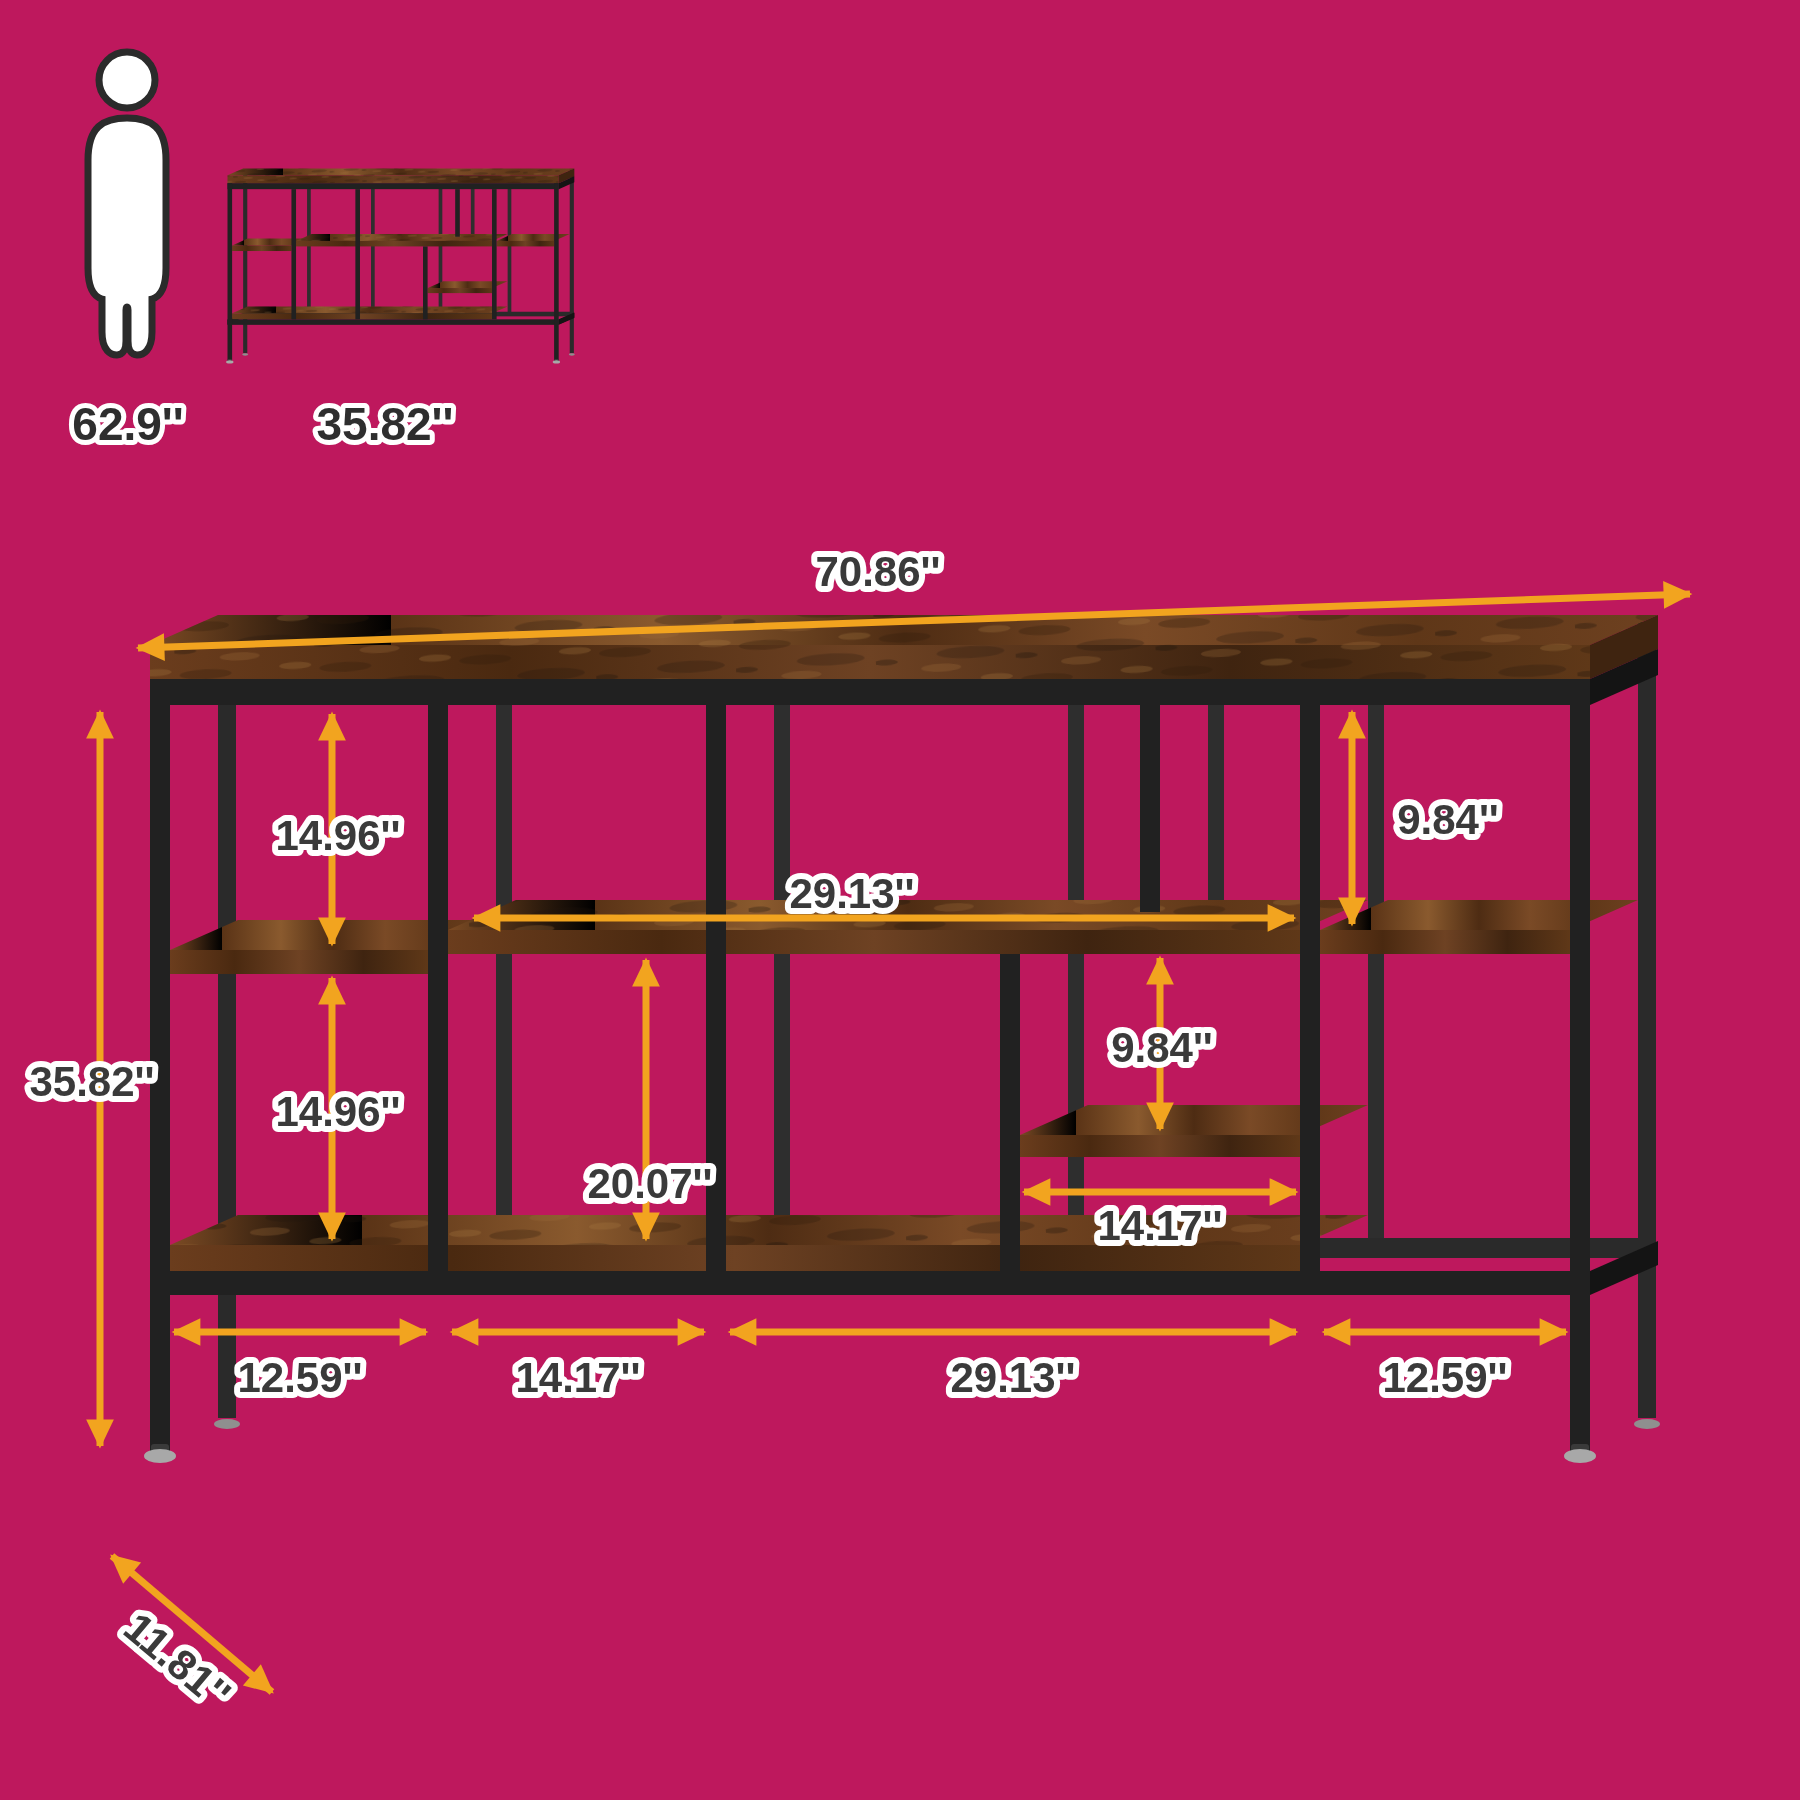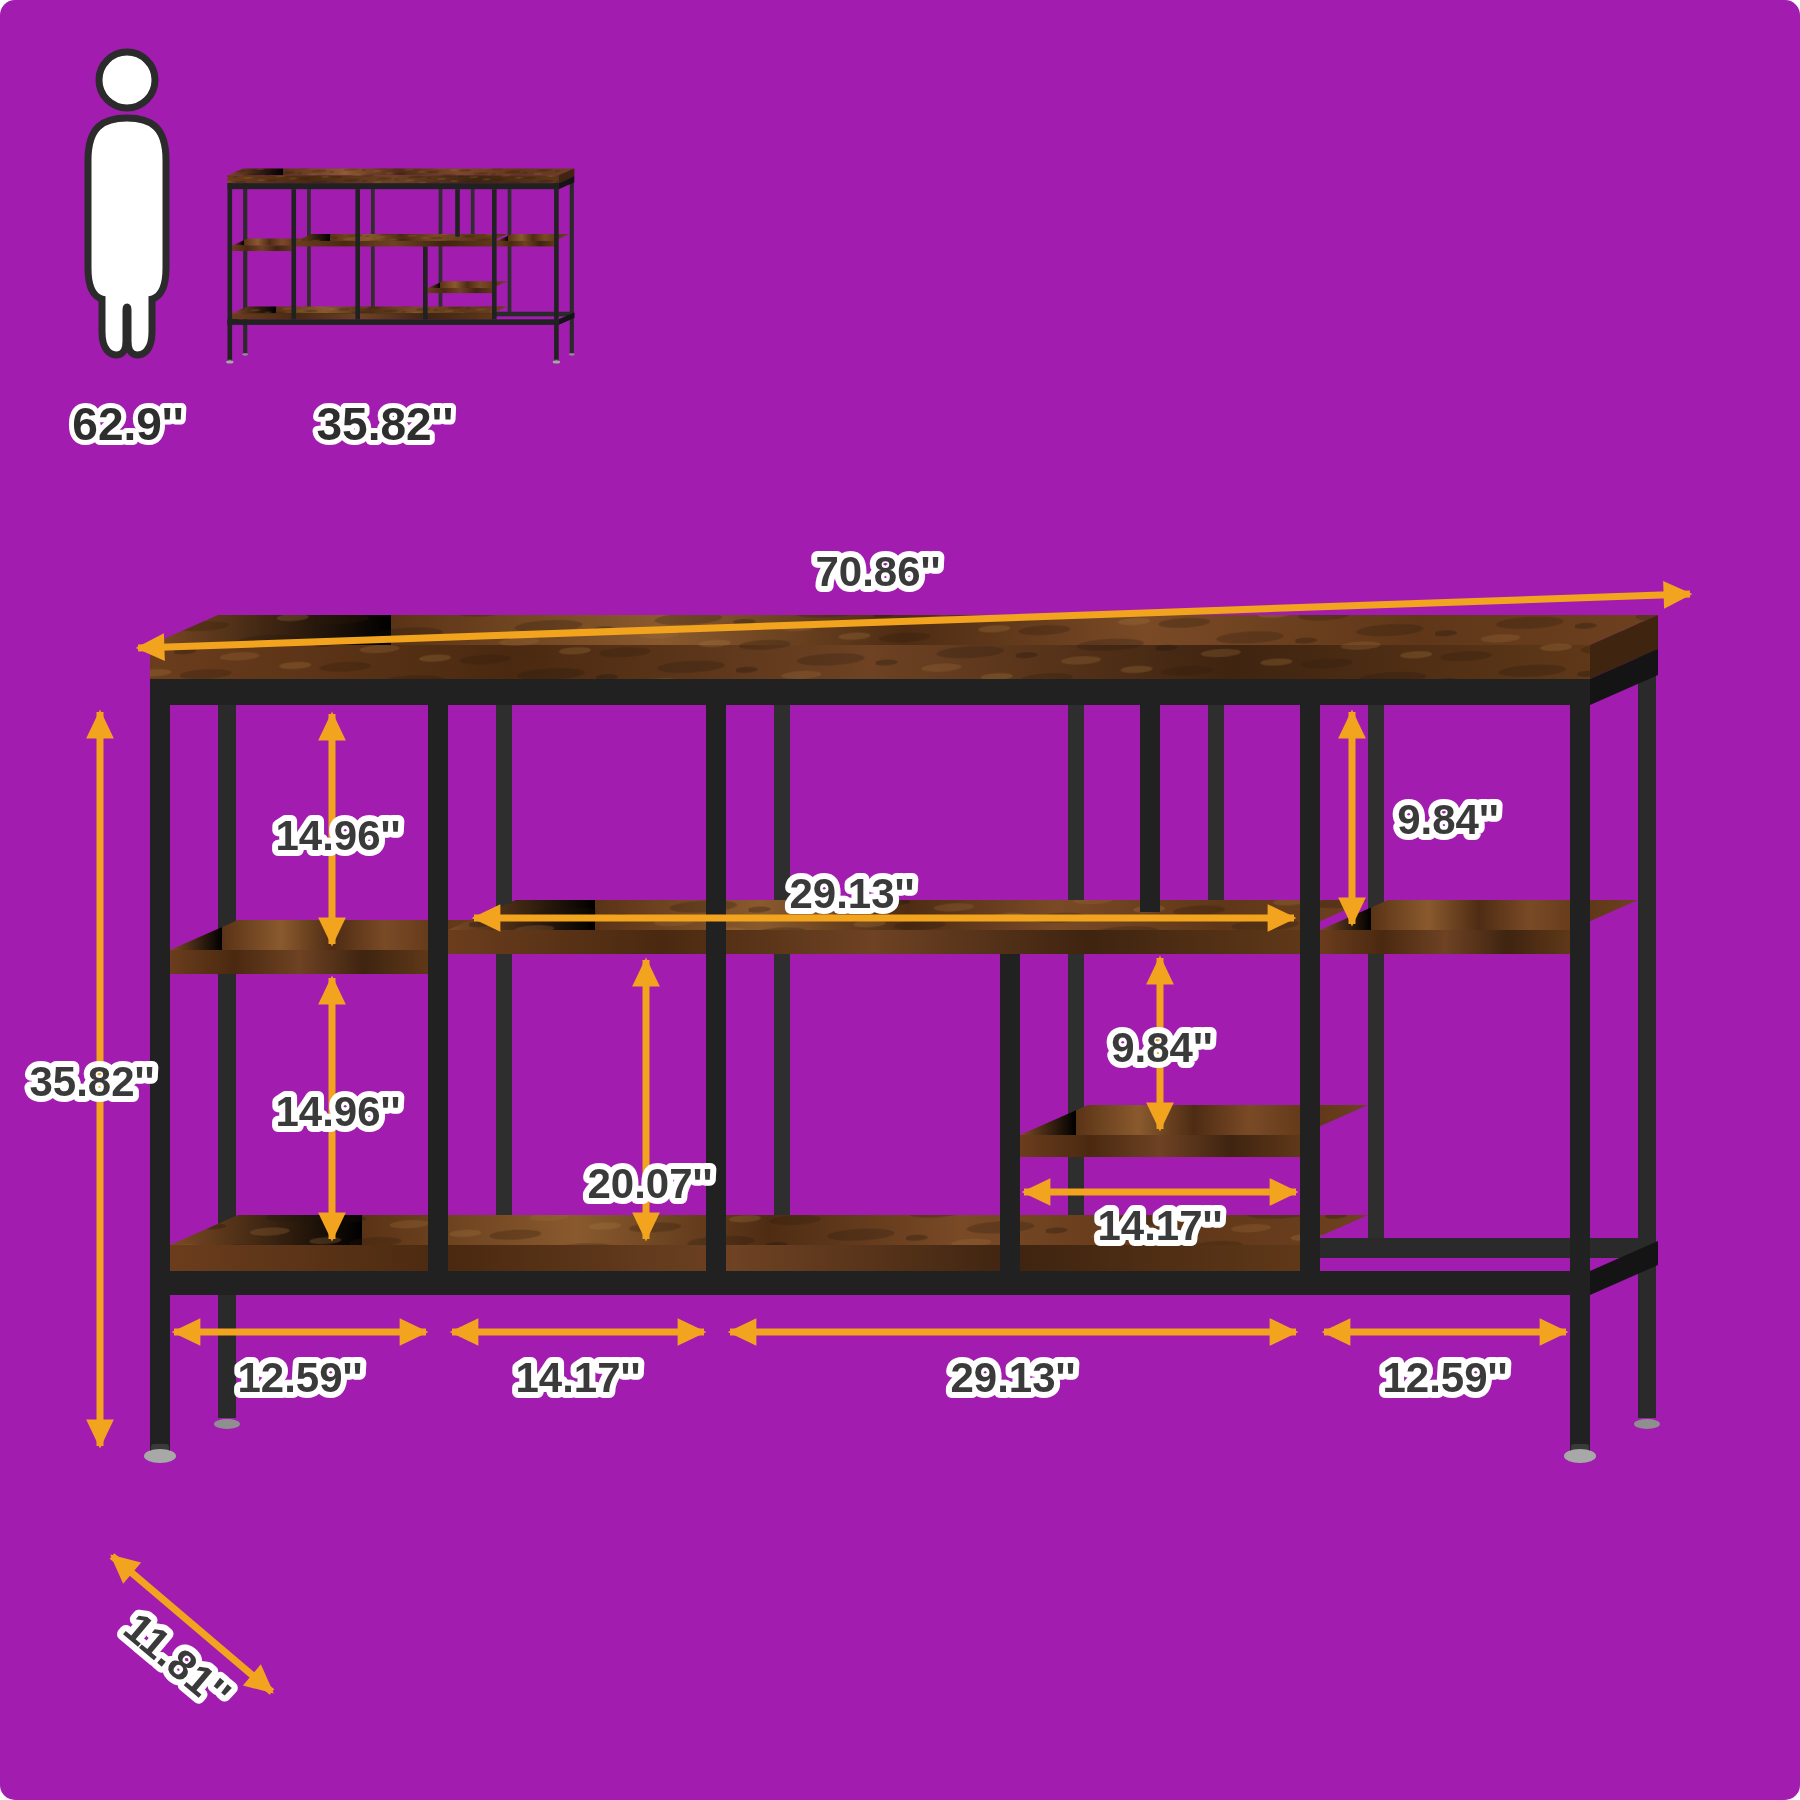--- a/index.html
+++ b/index.html
@@ -1,17 +1,17 @@
 <!DOCTYPE html>
 <html><head>
 <meta charset="utf-8">
 <style>
   html,body{margin:0;padding:0;background:#ffffff;}
   body{font-family:"Liberation Sans", sans-serif;}
-  .stage{width:1800px;height:1800px;position:relative;background:#a21caf;overflow:hidden;border-radius:15px;}
+  .stage{width:1800px;height:1800px;position:relative;background:#be185d;overflow:hidden;}
   svg{display:block;width:100%;height:100%;}
   .dim{font-family:"Liberation Sans",sans-serif;font-weight:700;font-size:42px;fill:#3a3a3a;
        stroke:#ffffff;stroke-width:12px;paint-order:stroke;stroke-linejoin:round;text-anchor:middle;}
   .ref{font-family:"Liberation Sans",sans-serif;font-weight:700;font-size:46px;fill:#2e2e2e;
        stroke:#ffffff;stroke-width:10px;paint-order:stroke;stroke-linejoin:round;text-anchor:middle;}
   .arrow{stroke:#F2A41F;stroke-width:7px;fill:none;}
 </style>
 </head>
 <body>
 

